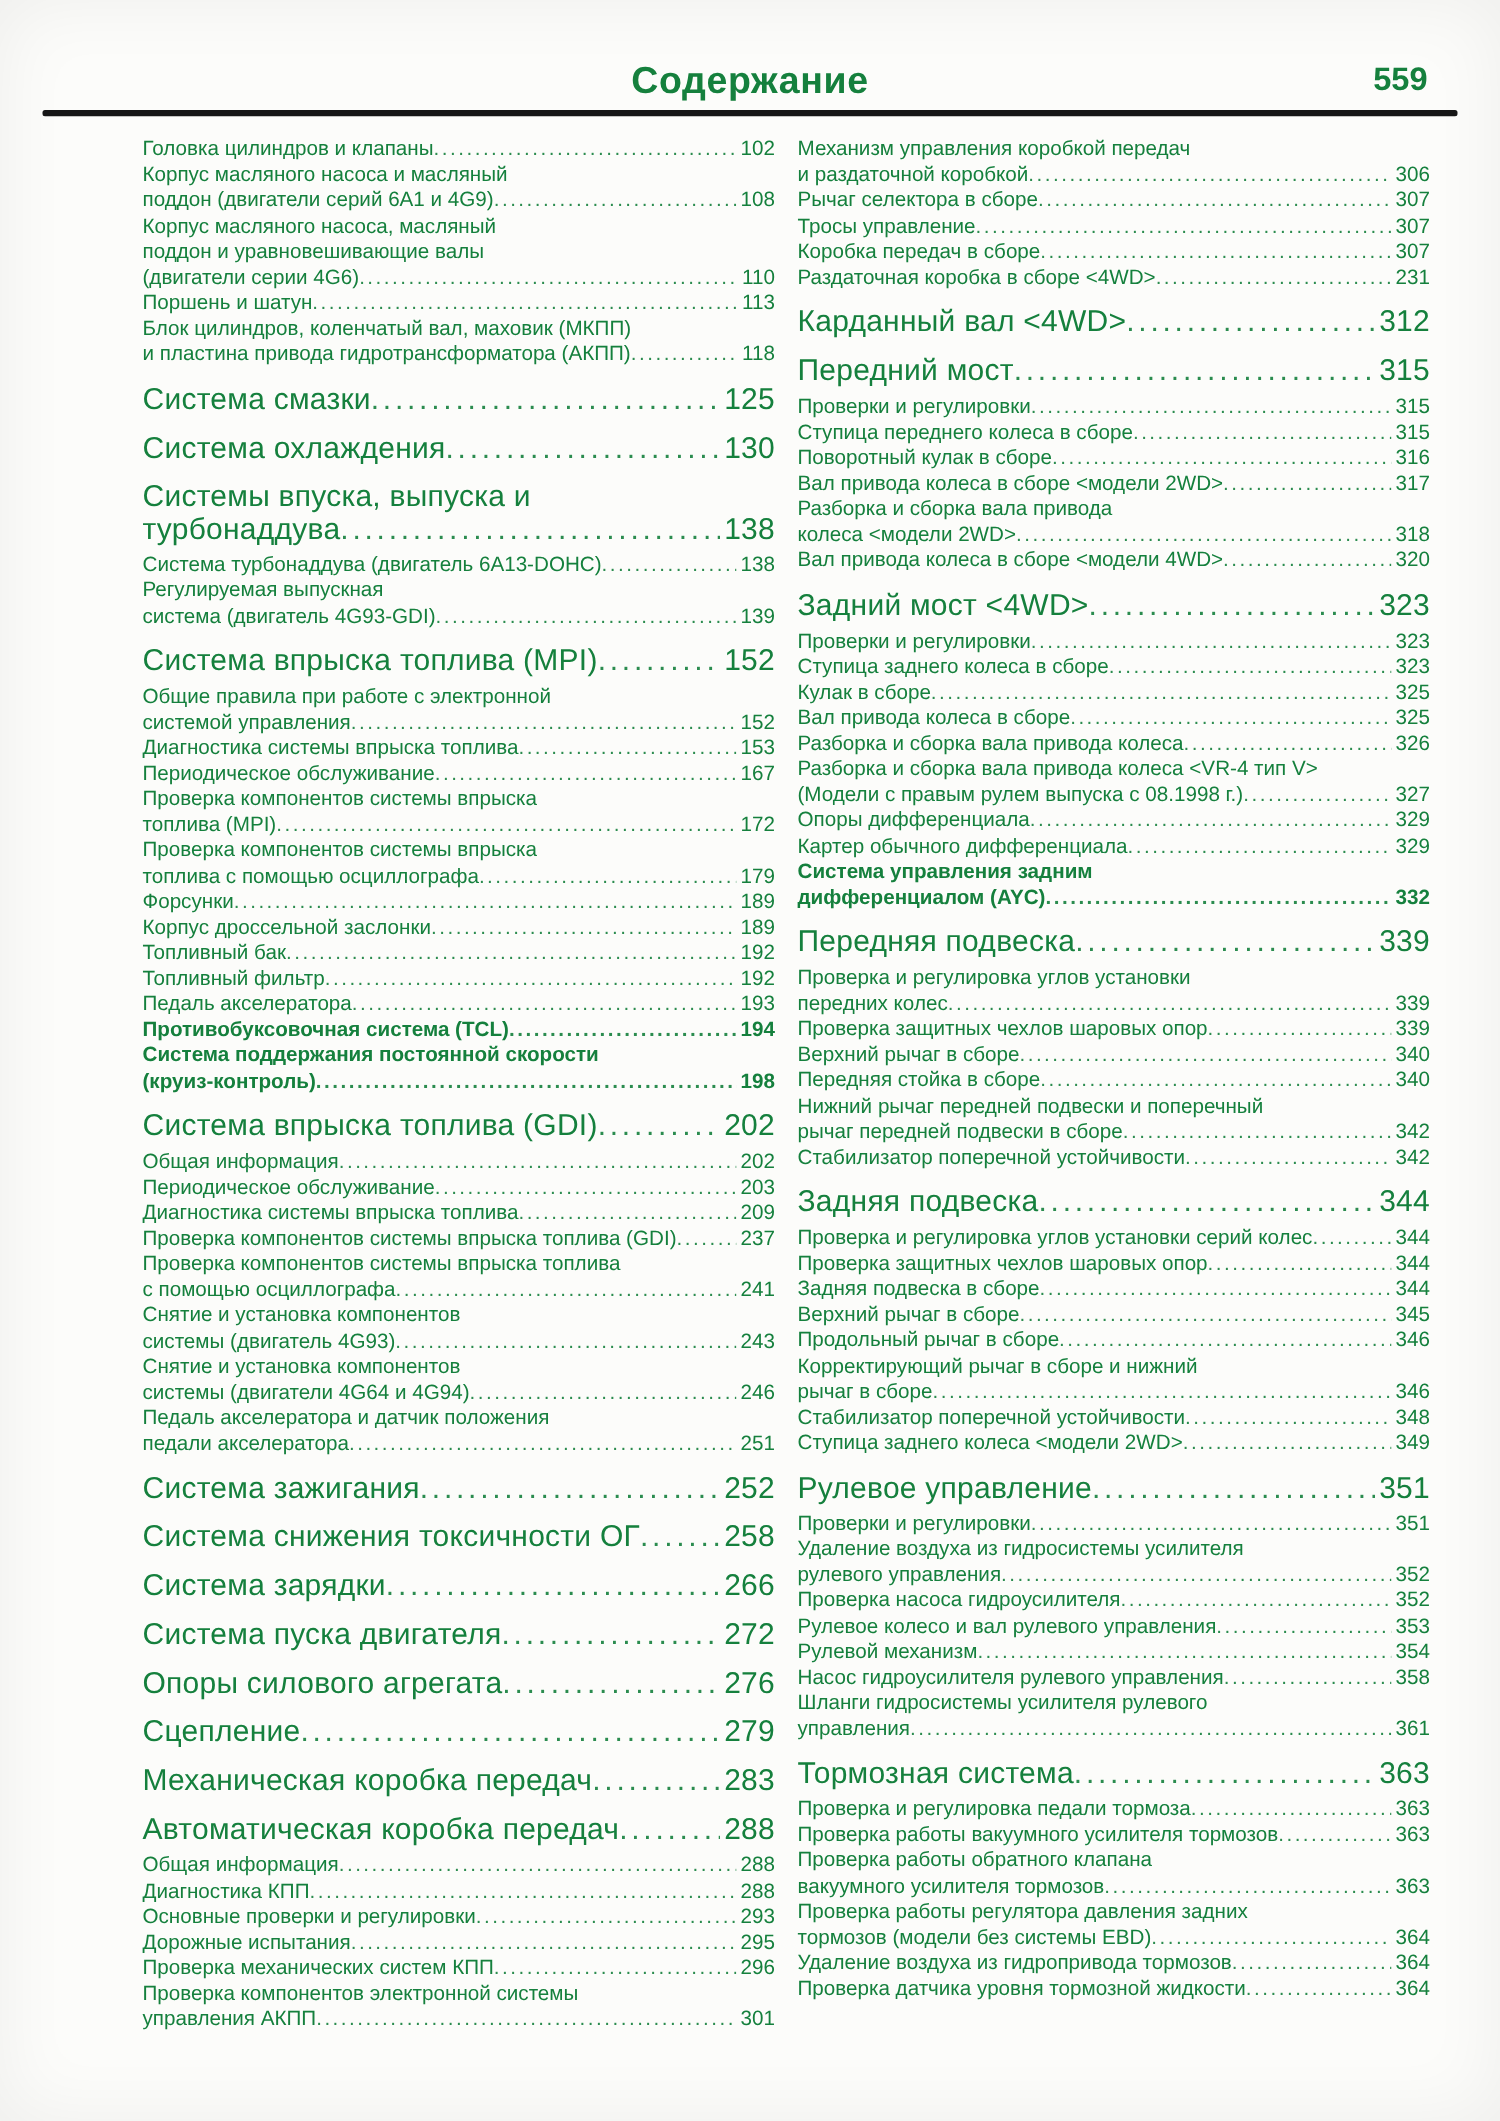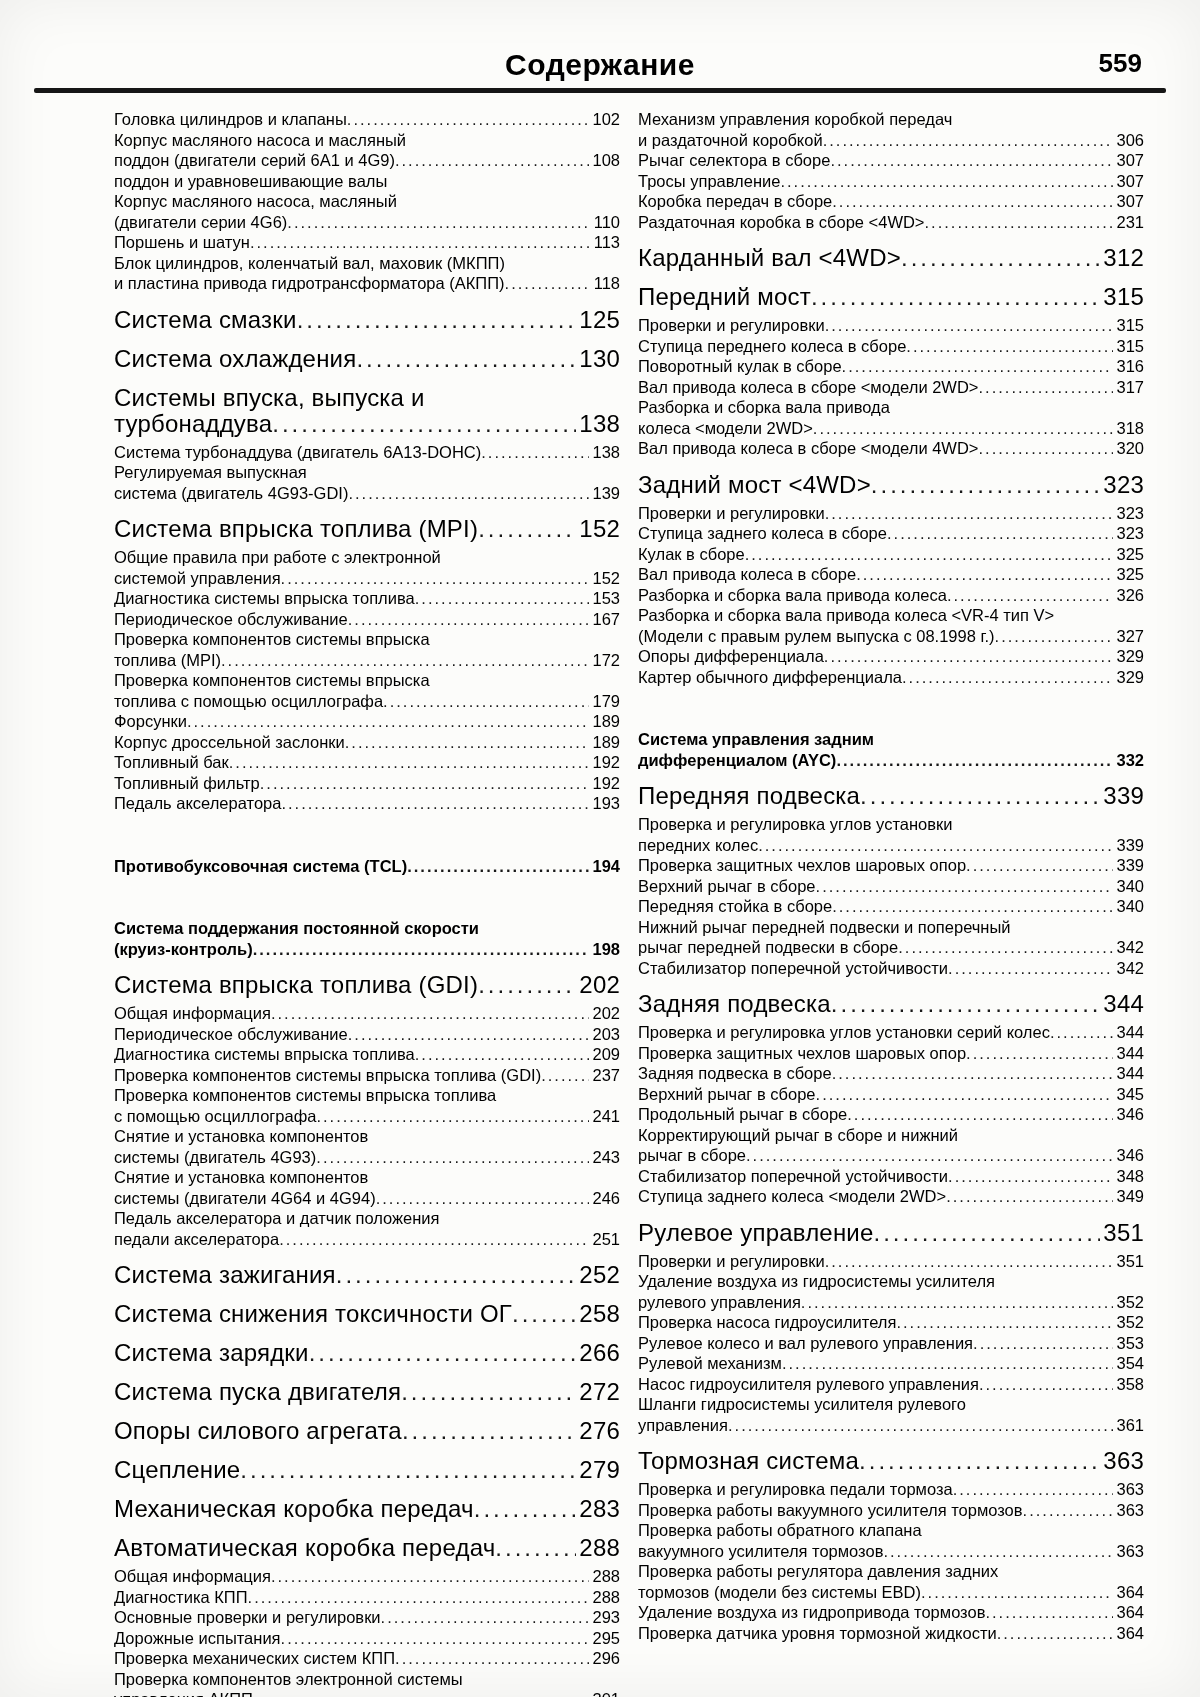--- a/index.html
+++ b/index.html
@@ -1,18 +1,18 @@
 <!DOCTYPE html>
 <html><head>
 <meta charset="utf-8">
 <style>
   html,body { margin:0; padding:0; background:#d9d9d6; }
   .sheet {
     position:relative; width:1200px; height:1697px; margin:0 auto;
-    background:#fcfcfa; overflow:hidden; color:#000000;
+    background:#fcfcfa; overflow:hidden; color:#15803d;
     font-family:"Liberation Sans", sans-serif;
     box-shadow:inset 0 0 60px rgba(0,0,0,0.06);
   }
   header { position:relative; height:88px; }
   .page-title {
     position:absolute; left:0; right:0; top:48px; margin:0;
     text-align:center; font-size:30px; font-weight:bold; letter-spacing:0.5px;
   }
   .page-number {
     position:absolute; right:58px; top:48px;
@@ -27,21 +27,21 @@
   .entry .lastline { display:flex; align-items:baseline; }
   .entry .t { white-space:nowrap; }
   .leader { flex:1 1 auto; overflow:hidden; white-space:nowrap; min-width:10px; opacity:0.9; }
   .leader::before {
     content:"..................................................................................................................................";
     letter-spacing:2px;
   }
   .pg { padding-left:3px; }
 
   .item { font-size:16.5px; line-height:20.5px; font-weight:normal; }
-  .item-bold { font-size:16.5px; line-height:20.5px; font-weight:bold;margin-top:42px; }
+  .item-bold { font-size:16.5px; line-height:20.5px; font-weight:bold; }
   .heading {
     font-size:24px; line-height:26px; font-weight:normal;
     margin-top:13px; margin-bottom:5px; letter-spacing:0.2px;
   }
   .heading .leader::before { letter-spacing:3px; }
 </style>
 </head>
 <body>
 
 <div class="sheet">
@@ -61,22 +61,22 @@
         </div>
         <div class="entry item">
           <div class="line"><span class="t">Корпус масляного насоса и масляный</span></div>
           <div class="lastline">
             <span class="t">поддон (двигатели серий 6А1 и 4G9)</span>
             <span class="leader"></span>
             <span class="pg">108</span>
           </div>
         </div>
         <div class="entry item">
+          <div class="line"><span class="t">Корпус масляного насоса, масляный</span></div>
           <div class="line"><span class="t">поддон и уравновешивающие валы</span></div>
-          <div class="line"><span class="t">Корпус масляного насоса, масляный</span></div>
           <div class="lastline">
             <span class="t">(двигатели серии 4G6)</span>
             <span class="leader"></span>
             <span class="pg">110</span>
           </div>
         </div>
         <div class="entry item">
           <div class="lastline">
             <span class="t">Поршень и шатун</span>
             <span class="leader"></span>

